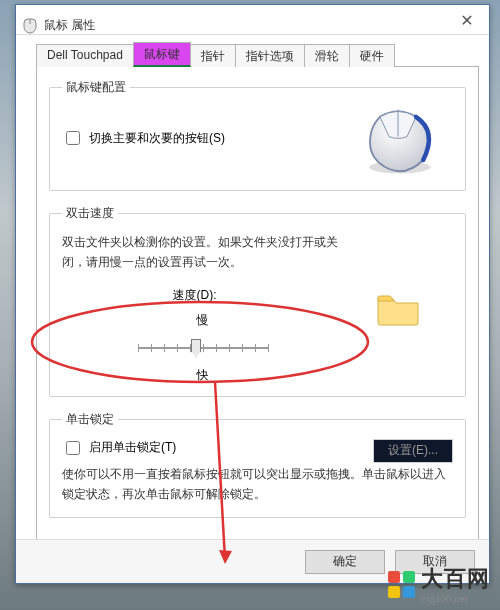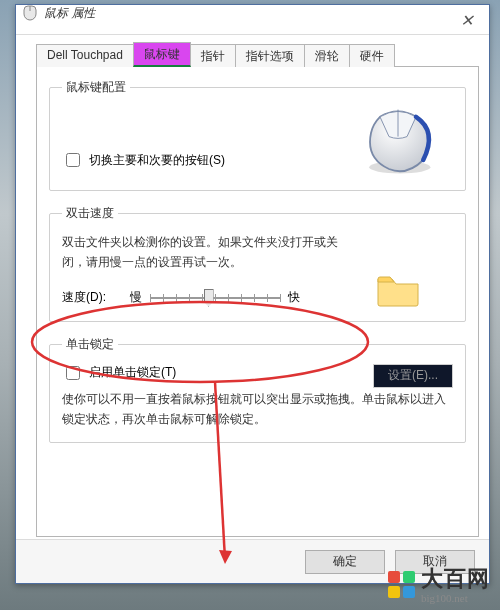--- a/index.html
+++ b/index.html
@@ -11,23 +11,22 @@
     background: linear-gradient(180deg,#8aa2b4 0%, #c0c8cc 35%, #a7b0b4 60%, #6d7a7e 100%);
     position:relative;
     overflow:hidden;
   }
   .window {
     position:absolute; left:15px; top:4px; width:475px; height:580px;
     background:#fff; border:1px solid #4e6e9f; box-shadow:0 2px 6px rgba(0,0,0,.3);
   }
   .titlebar {
     height:30px; background:#fff; border-bottom:1px solid #dcdcdc;
-    display:flex; align-items:flex-start; padding:0 6px;
+    display:flex; align-items:flex-end; padding:0 6px;
     position:relative;
-    font-style:italic;
   }
   .titlebar .icon { width:16px; height:16px; margin-right:6px; display:flex; align-items:center; justify-content:center;}
   .titlebar .title { font-size:12px; color:#333; }
   .titlebar .close {
     position:absolute; right:0; top:0; width:44px; height:30px;
     display:flex; align-items:center; justify-content:center;
     font-size:16px; color:#555; cursor:pointer;
   }
   .client { padding:8px 10px 10px 20px; }
   .tabs {
@@ -47,28 +46,28 @@
   .tabpanel {
     border:1px solid #b5b5b5; border-top:none;
     padding:12px 12px 12px 12px; min-height:470px;
     background:#fff;
   }
   fieldset.group {
     border:1px solid #d0d0d0; border-radius:2px;
     margin:0 0 14px 0; padding:10px 12px 12px 12px;
   }
   fieldset.group > legend { font-size:12px; color:#333; padding:0 4px; }
-  .row { display:flex; align-items:flex-end; }
+  .row { display:flex; align-items:center; }
   .col-text { flex:1; }
   .col-img { width:110px; display:flex; align-items:center; justify-content:center; }
   label.chk { display:flex; align-items:center; gap:6px; margin-bottom:8px; cursor:pointer;}
   label.chk input { width:14px; height:14px; }
   .desc { color:#333; line-height:1.7; }
   .mouse-svg { width:92px; height:72px; }
-  .speed-row { display:flex; align-items:center; gap:8px; margin-top:14px; }
+  .speed-row { display:flex; align-items:center; gap:8px; margin-top:14px;flex-direction:column; }
   .speed-row .lbl { min-width:60px; }
   .slider {
     width:130px; height:22px; position:relative; display:flex; align-items:center;
   }
   .slider .track {
     position:absolute; left:0; right:0; top:50%; height:2px; background:#9a9a9a; transform:translateY(-50%);
   }
   .slider .ticks { position:absolute; left:0; right:0; top:50%; height:10px; transform:translateY(-50%); }
   .slider .ticks span { position:absolute; width:1px; height:8px; background:#9a9a9a; top:1px; }
   .slider .thumb {

